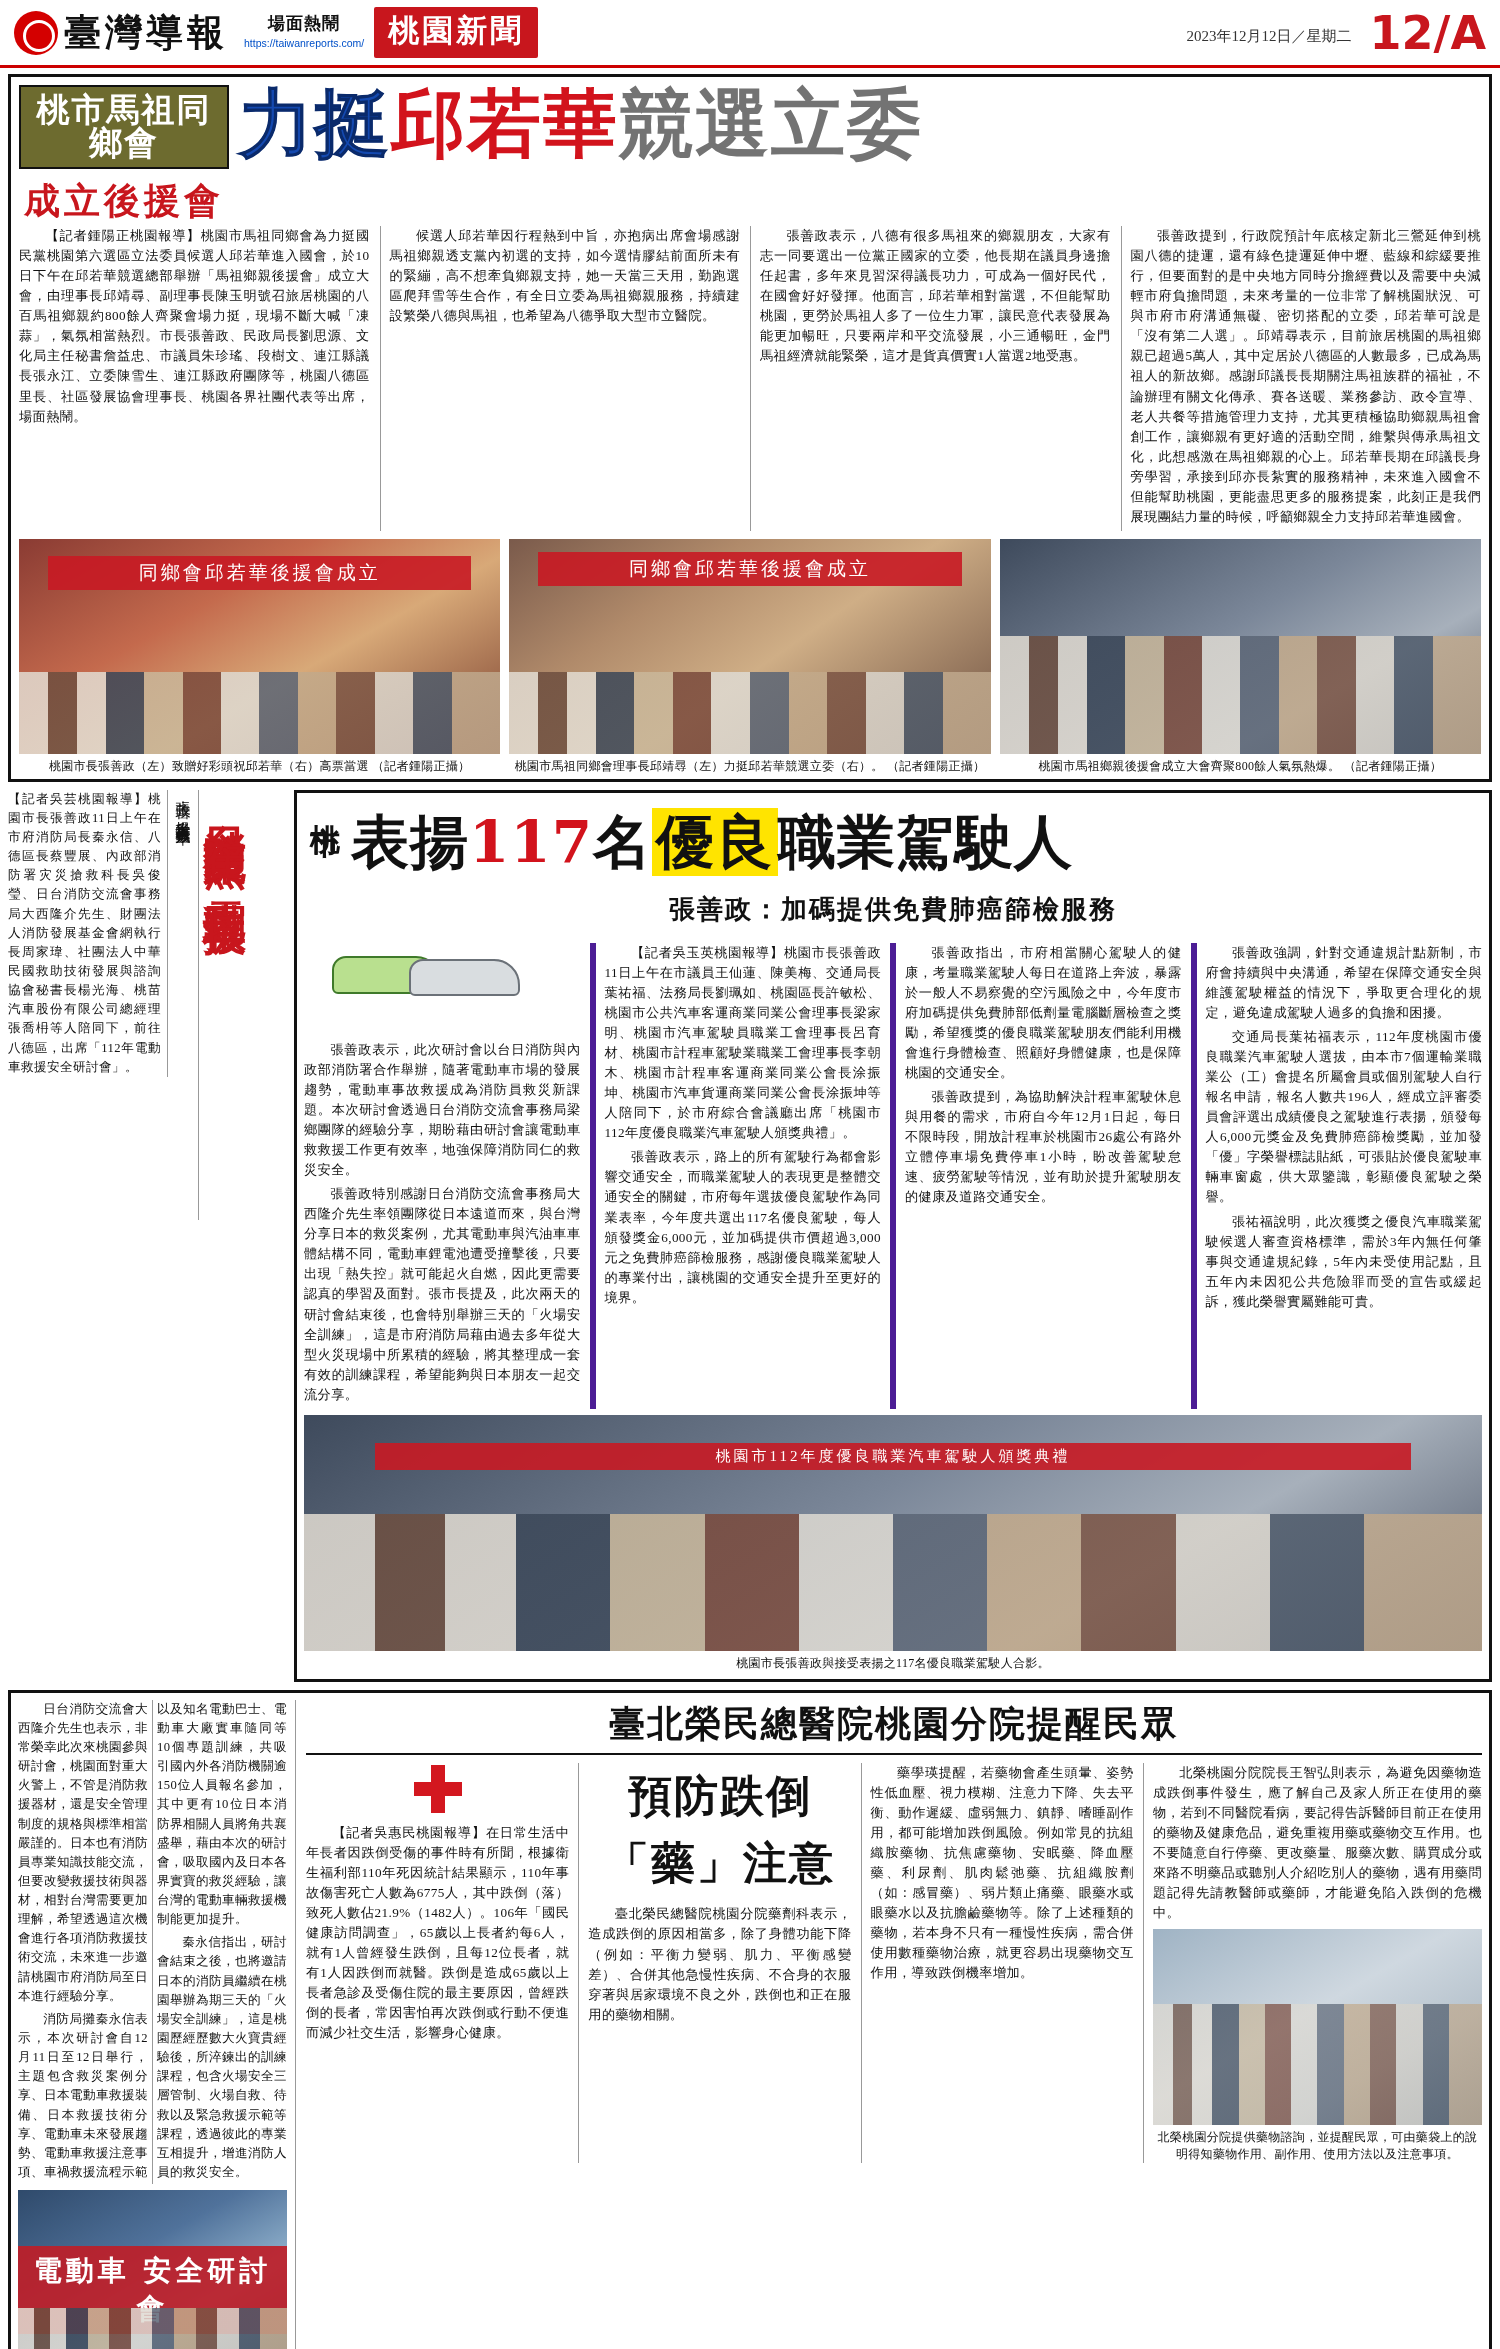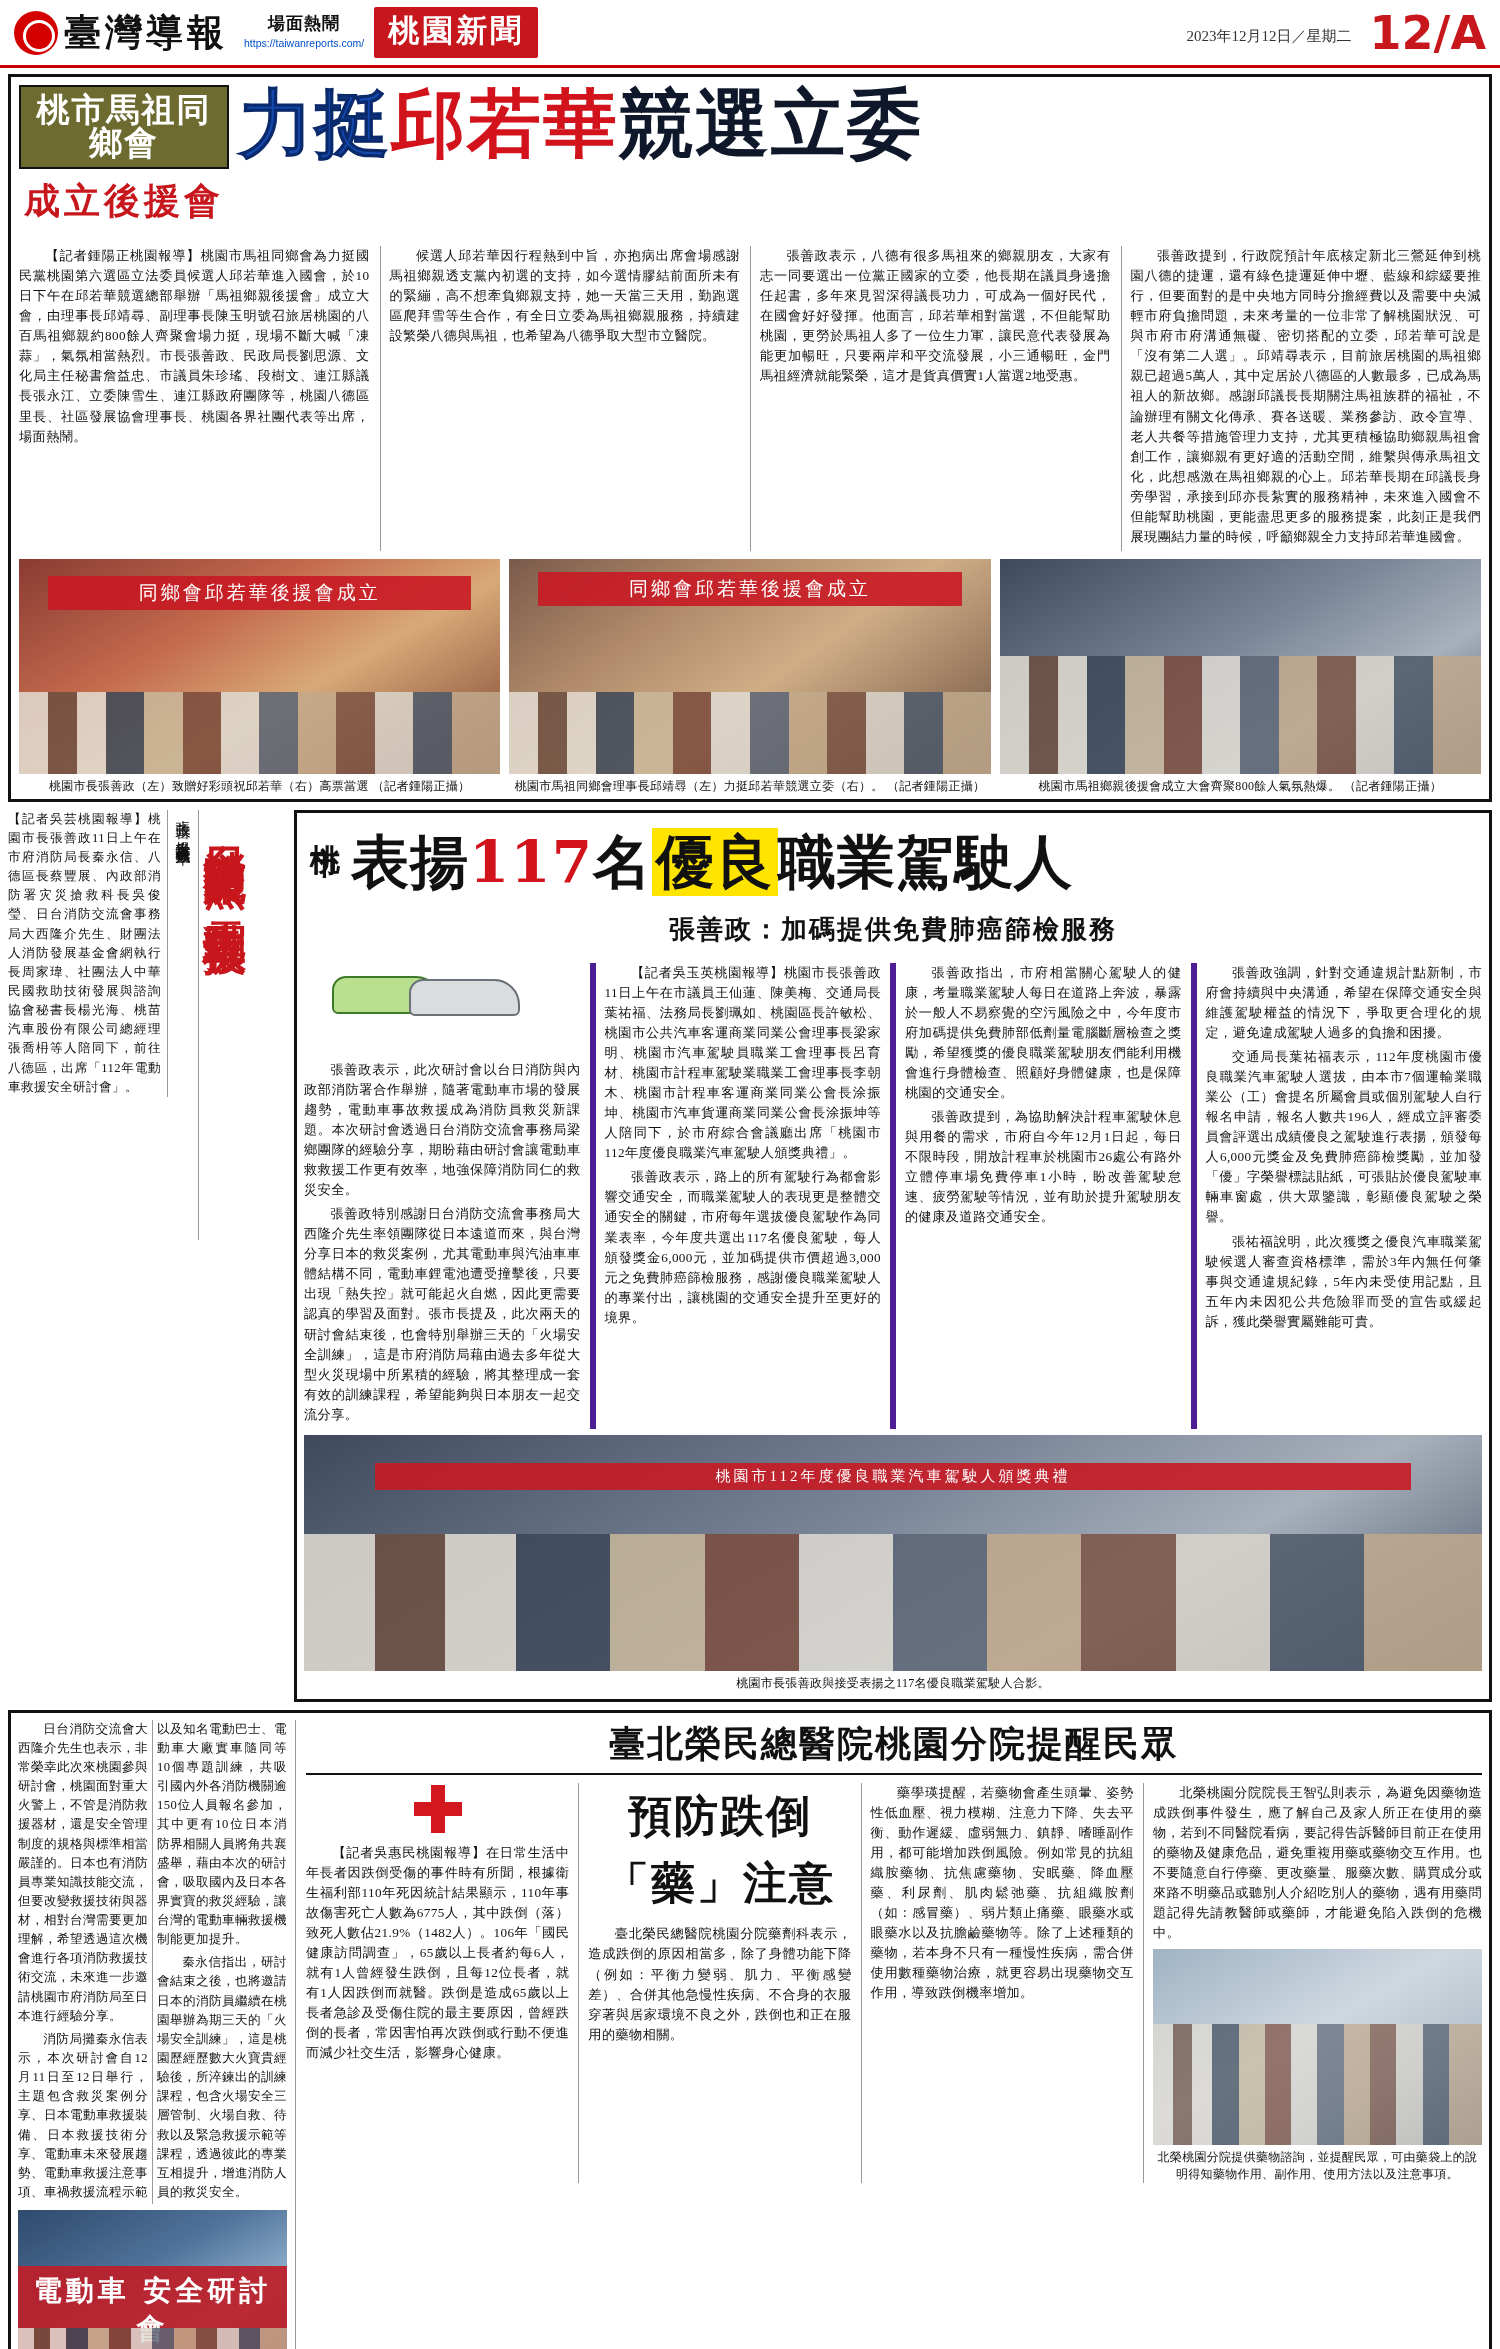--- a/index.html
+++ b/index.html
@@ -71,23 +71,23 @@
     color:#c8161d; font-size:36px; font-weight:bold; letter-spacing:4px;
     text-align:center; margin-top:8px; font-family:"DejaVu Serif", serif;
   }
   .s1-title{
     flex:1; font-size:74px; font-weight:bold; line-height:1.05;
     letter-spacing:2px; font-family:"DejaVu Serif", serif;
     white-space:nowrap;
   }
   .t-blue{ color:#1449b0; -webkit-text-stroke:1px #0a2a6b;}
   .t-red{ color:#d2131c;}
-  .t-green{ color:#0f172a;}
-
-  .s1-cols{ display:flex; gap:10px; margin-top:20px; }
+  .t-green{ color:#737373;}
+
+  .s1-cols{ display:flex; gap:10px; margin-top:0; }
   .s1-col{ flex:1; }
   .s1-col + .s1-col{ border-left:1px solid #999; padding-left:9px;}
 
   .photo{
     background:linear-gradient(160deg,#5b6f8c,#8fa3b8 40%,#b9c4cd 70%,#6e7f93);
     position:relative; overflow:hidden;
   }
   .photo.warm{ background:linear-gradient(150deg,#8a3b33,#c46a4d 35%,#d8a978 60%,#7b4130); }
   .photo.crowd{ background:linear-gradient(145deg,#7a5a4b,#b08a6a 30%,#cfae86 55%,#6e5142); }
   .photo.hall{ background:linear-gradient(150deg,#3e4a5c,#7b8799 45%,#a7b0bb 70%,#4c5566); }

